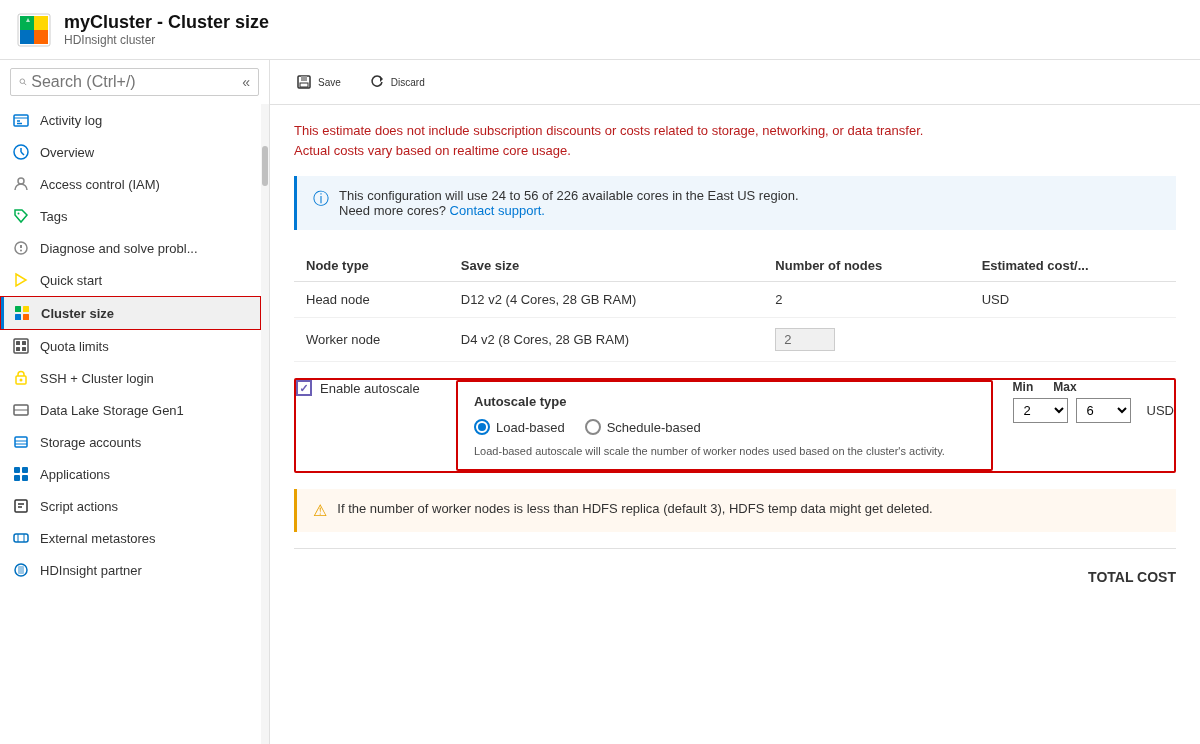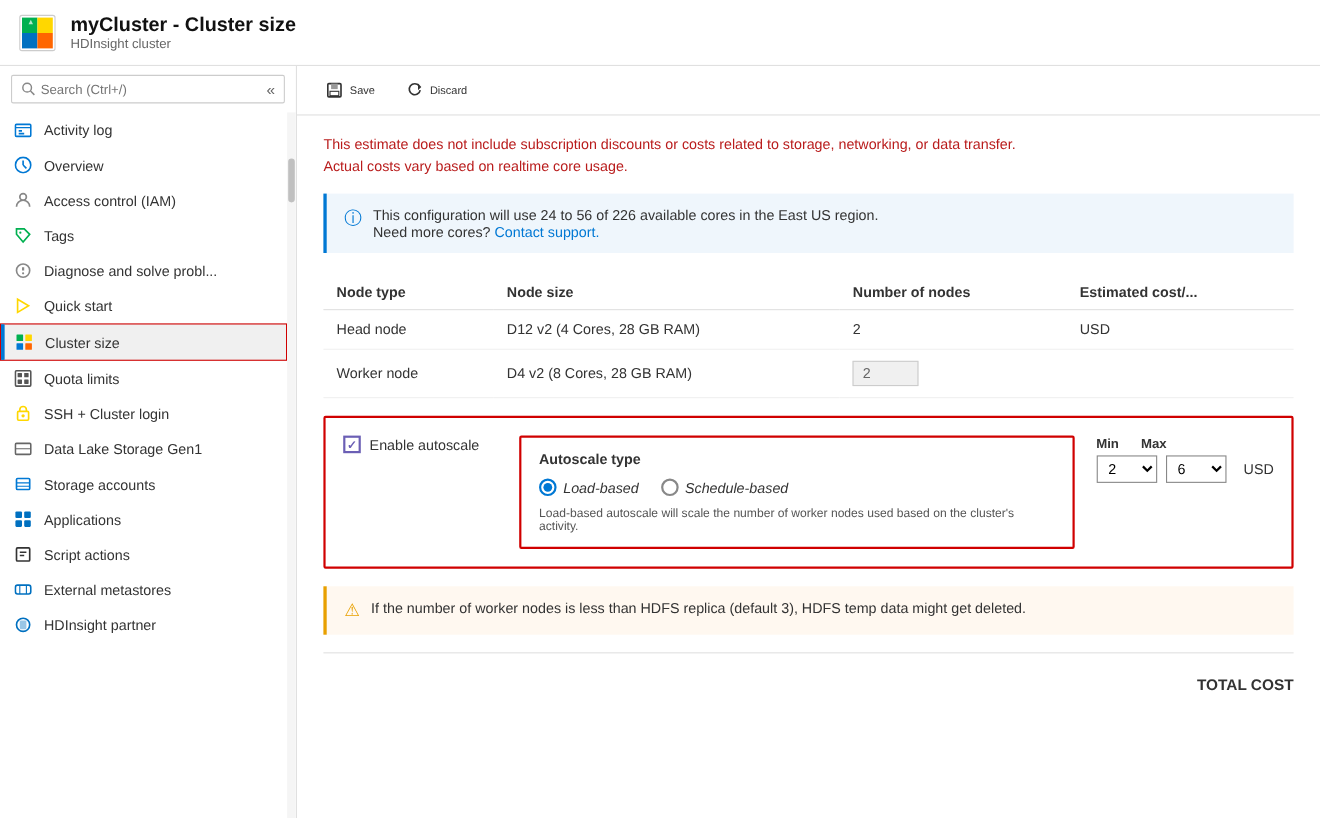--- a/index.html
+++ b/index.html
@@ -12,25 +12,25 @@
     .header-text { display: flex; flex-direction: column; }
     .header-title { font-size: 18px; font-weight: 600; color: #111; }
     .header-subtitle { font-size: 12px; color: #666; }
 
     
     .main-layout { display: flex; flex: 1; overflow: hidden; }
 
     
     .sidebar { width: 270px; background: #fff; border-right: 1px solid #e0e0e0; display: flex; flex-direction: column; overflow: hidden; flex-shrink: 0; }
     .search-box { display: flex; align-items: center; margin: 8px 10px; border: 1px solid #ccc; border-radius: 2px; padding: 4px 8px; background: #fff; }
-    .search-box input { border: none; outline: none; font-size: 12px; color: #666; flex: 1; background: transparent; }
+    .search-box input { border: none; outline: none; font-size: 16px; color: #666; flex: 1; background: transparent; }
     .collapse-btn { color: #666; font-size: 14px; cursor: pointer; margin-left: 4px; }
 
     .nav-item { display: flex; align-items: center; padding: 7px 12px; cursor: pointer; color: #333; font-size: 13px; position: relative; }
-    .nav-item.active { background: #e8e8e8; font-weight: 400; }
+    .nav-item.active { background: #e8e8e8; font-weight: 700; }
     .nav-item.active::before { content: ''; position: absolute; left: 0; top: 0; bottom: 0; width: 3px; background: #0078d4; }
     .nav-item .active-border { position: absolute; left: 0; top: 0; bottom: 0; width: 3px; background: #0078d4; }
     .nav-icon { width: 18px; height: 18px; margin-right: 10px; display: flex; align-items: center; justify-content: center; flex-shrink: 0; }
     .nav-section-label { padding: 12px 12px 4px; font-size: 12px; font-weight: 600; color: #333; }
 
     
     .content { flex: 1; overflow-y: auto; padding: 0; background: #fff; }
     .toolbar { display: flex; align-items: center; padding: 10px 20px; border-bottom: 1px solid #e0e0e0; gap: 16px; }
     .toolbar-btn { display: flex; align-items: center; gap: 6px; background: none; border: none; cursor: pointer; font-size: 10px; color: #333; padding: 4px 6px; }
     .content-body { padding: 16px 24px; }
@@ -40,29 +40,29 @@
     .info-banner { background: #eff6fc; border-left: 3px solid #0078d4; padding: 12px 16px; margin-bottom: 20px; font-size: 13px; color: #333; display: flex; gap: 10px; align-items: flex-start; }
     .info-banner a { color: #0078d4; text-decoration: none; }
     .info-icon-blue { color: #0078d4; font-size: 16px; margin-top: 1px; flex-shrink: 0; }
 
     
     .table { width: 100%; border-collapse: collapse; margin-bottom: 16px; }
     .table th { text-align: left; padding: 8px 12px; font-weight: 600; font-size: 13px; color: #333; border-bottom: 1px solid #e0e0e0; }
     .table td { padding: 10px 12px; font-size: 13px; color: #333; border-bottom: 1px solid #f0f0f0; }
 
     
-    .autoscale-section { border: 2px solid #d00000; border-radius: 2px; padding: 16px; margin-bottom: 16px; display: flex; align-items: flex-start; gap: 20px; }
+    .autoscale-section { border: 2px solid #d00000; border-radius: 2px; margin-bottom: 16px; display: flex; align-items: flex-start; gap: 20px; }
     .autoscale-enable { display: flex; align-items: center; gap: 8px; min-width: 140px; }
     .checkbox-checked { width: 16px; height: 16px; border: 2px solid #6b5fb5; background: #fff; display: flex; align-items: center; justify-content: center; flex-shrink: 0; }
     .checkbox-checked::after { content: '✓'; color: #6b5fb5; font-size: 11px; font-weight: bold; }
 
     .autoscale-type-box { border: 2px solid #d00000; border-radius: 2px; padding: 12px 16px; flex: 1; }
     .autoscale-type-label { font-weight: 700; font-size: 13px; margin-bottom: 10px; }
     .radio-group { display: flex; align-items: center; gap: 20px; }
-    .radio-item { display: flex; align-items: center; gap: 6px; font-size: 13px; font-style: italic; }
+    .radio-item { display: flex; align-items: center; gap: 6px; font-size: 13px; }
     .radio-selected { width: 16px; height: 16px; border-radius: 50%; border: 2px solid #0078d4; background: #fff; display: flex; align-items: center; justify-content: center; }
     .radio-selected::after { content: ''; width: 8px; height: 8px; border-radius: 50%; background: #0078d4; }
     .radio-unselected { width: 16px; height: 16px; border-radius: 50%; border: 2px solid #888; background: #fff; }
     .autoscale-desc { font-size: 11px; color: #555; margin-top: 10px; }
 
     .min-max-section { display: flex; flex-direction: column; align-items: flex-start; gap: 4px; min-width: 130px; }
     .min-max-labels { display: flex; gap: 20px; font-size: 12px; font-weight: 600; }
     .min-max-inputs { display: flex; align-items: center; gap: 8px; }
     .num-select { border: 1px solid #888; padding: 3px 6px; font-size: 13px; width: 55px; background: #fff; }
     .usd-label { font-size: 13px; color: #333; margin-left: 8px; }
@@ -332,21 +332,21 @@
           <br>
           <span>Need more cores?</span>
           <a href="#">Contact support.</a>
         </div>
       </div>
 
       <table class="table">
         <thead>
           <tr>
             <th>Node type</th>
-            <th>Node size</th>
+            <th>Save size</th>
             <th>Number of nodes</th>
             <th>Estimated cost/...</th>
           </tr>
         </thead>
         <tbody>
           <tr>
             <td>Head node</td>
             <td>D12 v2 (4 Cores, 28 GB RAM)</td>
             <td>2</td>
             <td>USD</td>

